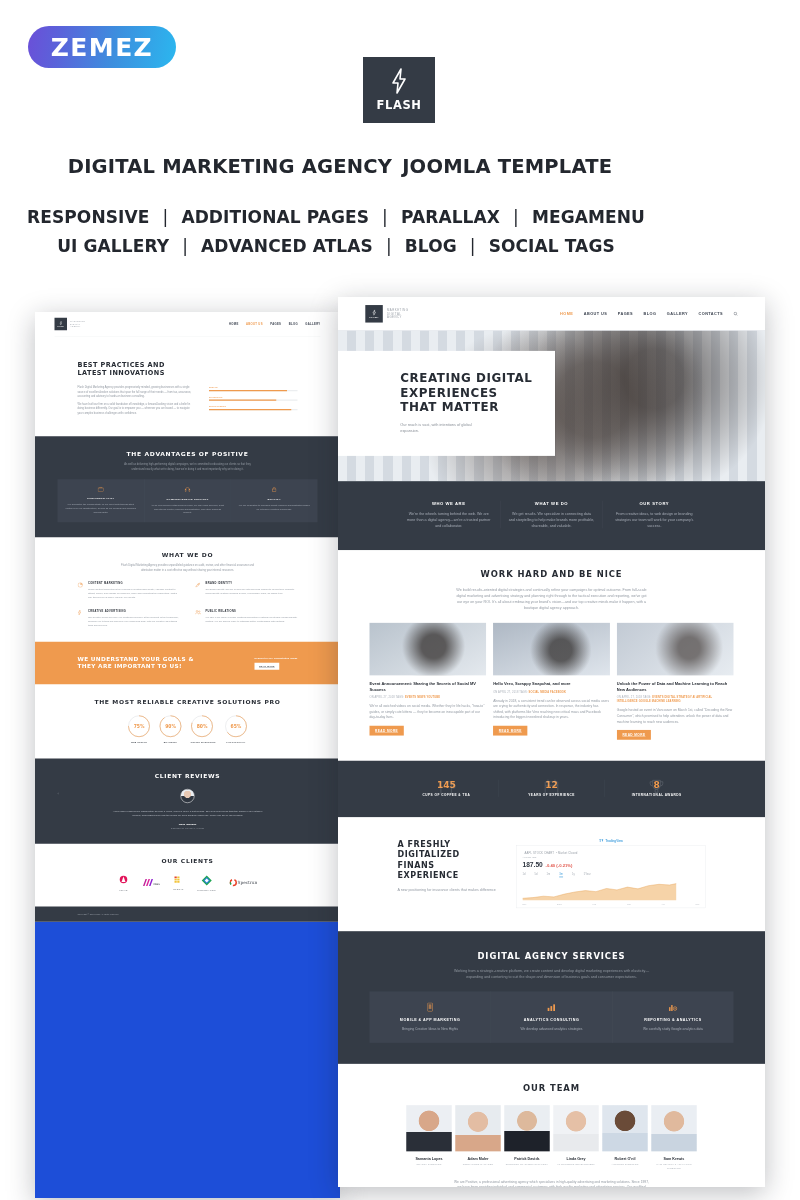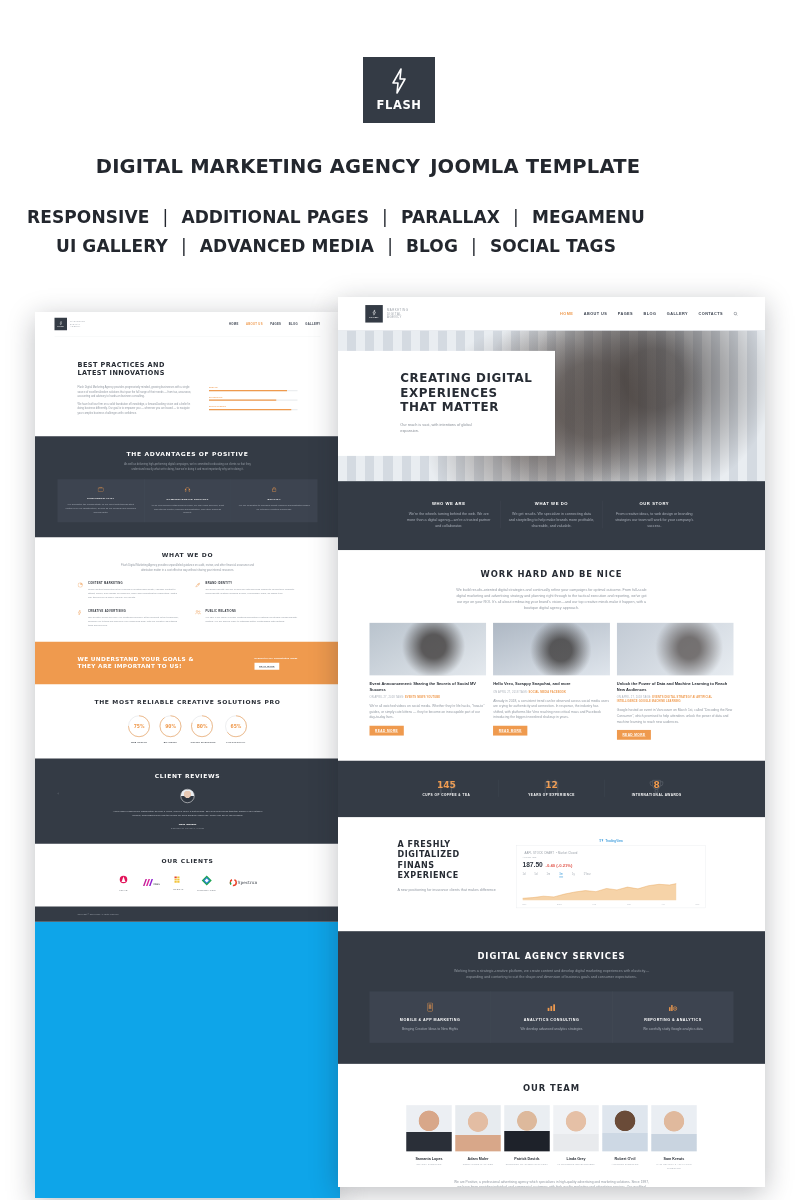--- a/index.html
+++ b/index.html
@@ -35,38 +35,37 @@
   .flash-badge .bname {
     color: #fff; font-size: 11.5px; font-weight: 700; letter-spacing: .6px;
     font-family: "DejaVu Sans", sans-serif;
   }
 
   .promo-title {
     position: absolute; left: 0; top: 155px; width: 680px;
     text-align: center; font-size: 19.5px; font-weight: 700;
     letter-spacing: .2px; color: #23272e;
     font-family: "DejaVu Sans", sans-serif;
-    margin-left: 28px;
   }
   .promo-title .gap { display: inline-block; width: 10px; }
 
   .promo-feats {
     position: absolute; left: 0; top: 203px; width: 672px; text-align: center;
   }
   .promo-feats .frow {
     font-size: 17px; font-weight: 700; letter-spacing: .1px; line-height: 29px;
     color: #23272e; font-family: "DejaVu Sans", sans-serif; white-space: nowrap;
   }
   .promo-feats .sep { color: #23272e; padding: 0 7px; font-weight: 400; }
 
   
   .previews { position: absolute; left: 0; top: 290px; width: 800px; height: 910px; }
 
   .shot {
-    position: absolute; background: #0ea5e9; overflow: hidden;
+    position: absolute; background: #1d4ed8; overflow: hidden;
     box-shadow: 0 6px 26px rgba(20,26,36,.28);
   }
   .shot-back { left: 35px; top: 22px; width: 305px; height: 886px; }
   .shot-front { left: 338px; top: 7px; width: 427px; height: 890px; }
 
   .inner { position: absolute; left: 0; top: 0; transform-origin: 0 0; }
   .inner-back { width: 1220px; transform: scale(.25); }
   .inner-front { width: 1220px; transform: scale(.35); }
 
   
@@ -256,20 +255,23 @@
   .site .clogo .cname { margin-top: 8px; font-size: 8px; letter-spacing: 2px; color: #6d737b; font-weight: 700; }
 
   .site .footer { background: #343b45; padding: 26px 170px; }
   .site .footer .cp { font-size: 8px; color: #9ba1aa; letter-spacing: .4px; }
 </style>
 </head>
 <body>
 
 <div class="promo">
 
+  <div class="zemez-logo">
+    <span>ZEMEZ</span>
+  </div>
 
   <div class="flash-badge">
     <svg class="bolt" viewBox="0 0 20 26">
       <path d="M12 1 L4 15 H9 L8 25 L16 11 H11 Z" fill="none" stroke="#fff" stroke-width="1.6" stroke-linejoin="round"></path>
     </svg>
     <div class="bname">FLASH</div>
   </div>
 
   <div class="promo-title">
     <span>DIGITAL MARKETING AGENCY</span><span class="gap"></span><span>JOOMLA TEMPLATE</span>
@@ -281,21 +283,21 @@
       <span class="sep">|</span>
       <span>ADDITIONAL PAGES</span>
       <span class="sep">|</span>
       <span>PARALLAX</span>
       <span class="sep">|</span>
       <span>MEGAMENU</span>
     </div>
     <div class="frow">
       <span>UI GALLERY</span>
       <span class="sep">|</span>
-      <span>ADVANCED MEDIA</span>
+      <span>ADVANCED ATLAS</span>
       <span class="sep">|</span>
       <span>BLOG</span>
       <span class="sep">|</span>
       <span>SOCIAL TAGS</span>
     </div>
   </div>
 </div>
 
 <div class="previews">
 

